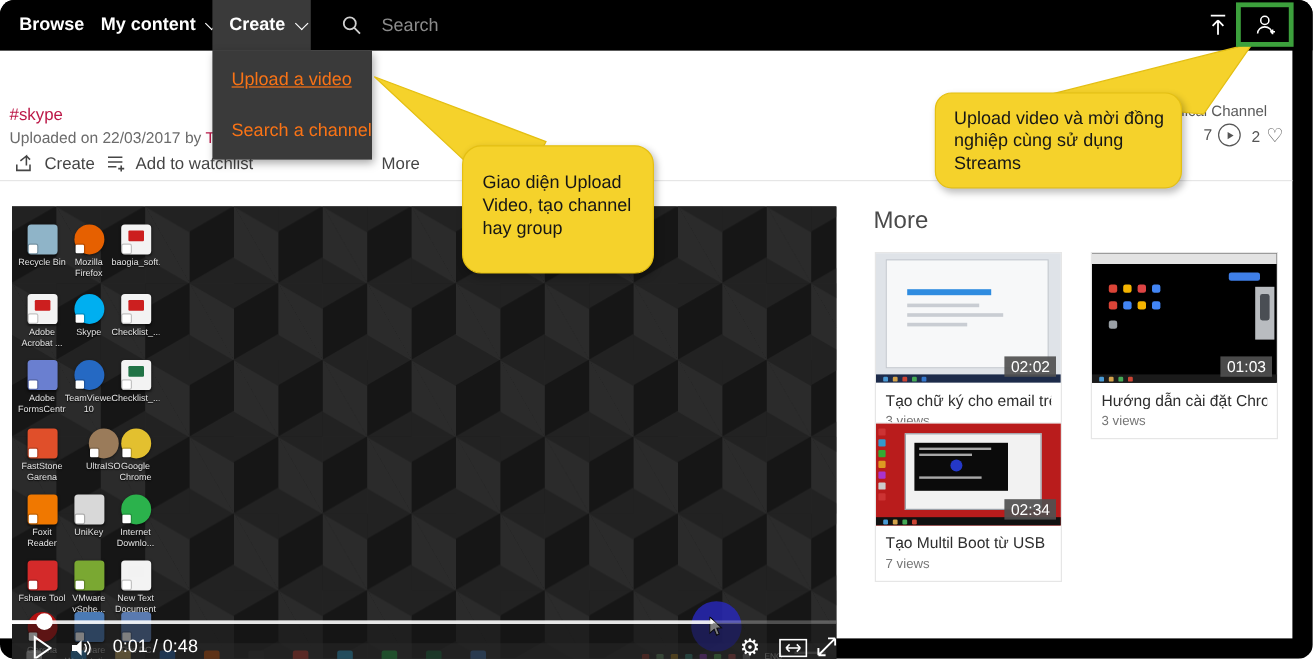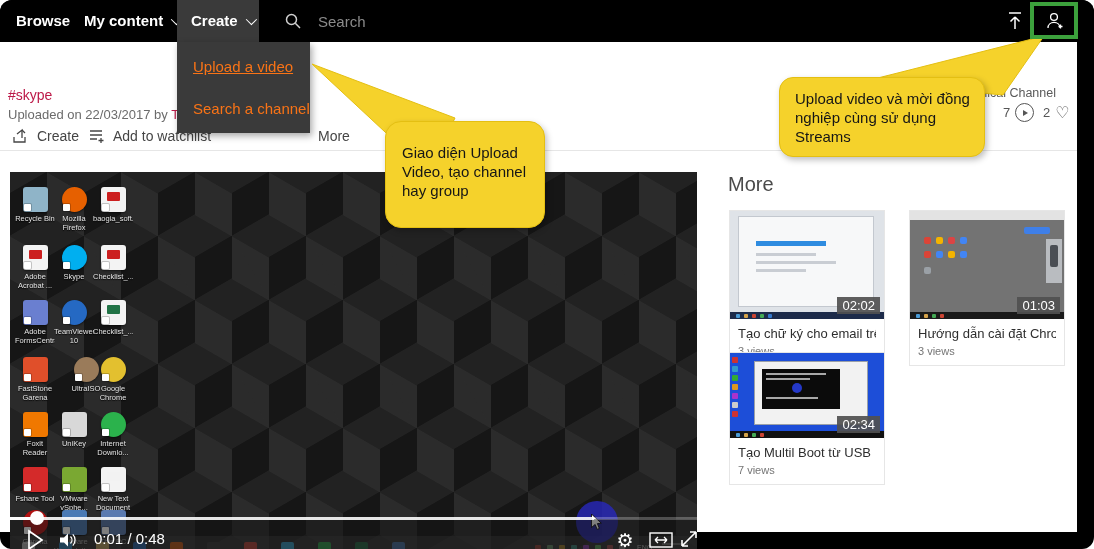--- a/index.html
+++ b/index.html
@@ -80,27 +80,27 @@
   .cap{padding:7px 8px 8px 8px;}
   .ctitle{font-size:13px;color:#2e2e2e;white-space:nowrap;overflow:hidden;}
   .cviews{font-size:11px;color:#757575;margin-top:4px;}
   
   .t1{background:#dfe3e8;}
   .t1 .win{position:absolute;left:8px;top:5px;right:10px;bottom:12px;background:#f7f8f9;border:1px solid #c3c8cf;}
   .t1 .bar{position:absolute;left:26px;top:30px;width:70px;height:5px;background:#2f8ce0;}
   .t1 .ln{position:absolute;left:26px;height:3px;background:#c9cdd3;}
   .t1 .tb,.t2 .tb,.t3 .tb{position:absolute;left:0;bottom:0;width:100%;height:7px;background:#1d2b4a;}
   .tdot{position:absolute;bottom:1.5px;width:4px;height:4px;border-radius:1px;}
-  .t2{background:#737373;}
+  .t2{background:#000000;}
   .t2 .top{position:absolute;left:0;top:0;width:100%;height:9px;background:#e3e3e3;}
   .t2 .btn{position:absolute;right:14px;top:16px;width:26px;height:7px;background:#3f7fe8;border-radius:2px;}
   .t2 .panel{position:absolute;right:2px;top:28px;width:16px;height:44px;background:#b9bcc0;}
   .t2 .phone{position:absolute;right:6px;top:34px;width:8px;height:22px;background:#4a4e54;border-radius:2px;}
   .t2 .app{position:absolute;width:7px;height:7px;border-radius:2px;}
-  .t3{background:#1d4ed8;}
+  .t3{background:#b91c1c;}
   .t3 .win{position:absolute;left:24px;top:8px;width:112px;height:62px;background:#f2f2f2;border:1px solid #9aa0a8;}
   .t3 .cons{position:absolute;left:32px;top:16px;width:78px;height:40px;background:#0b0b0b;}
   .t3 .cl{position:absolute;height:2px;background:#cfcfcf;opacity:.8;}
   .t3 .dot{position:absolute;left:62px;top:30px;width:10px;height:10px;border-radius:50%;background:#2438c8;}
   .t3 .icol{position:absolute;left:2px;top:4px;width:8px;height:66px;}
   .t3 .icol span{display:block;width:6px;height:6px;margin-bottom:3px;border-radius:1px;}
 
   
   .annot-svg{position:absolute;left:0;top:0;z-index:60;pointer-events:none;}
   .callout{position:absolute;background:#f5d22b;border:1px solid #e4bf12;color:#161616;font-size:15px;line-height:1.28;z-index:61;box-shadow:2px 3px 6px rgba(0,0,0,.25);}

